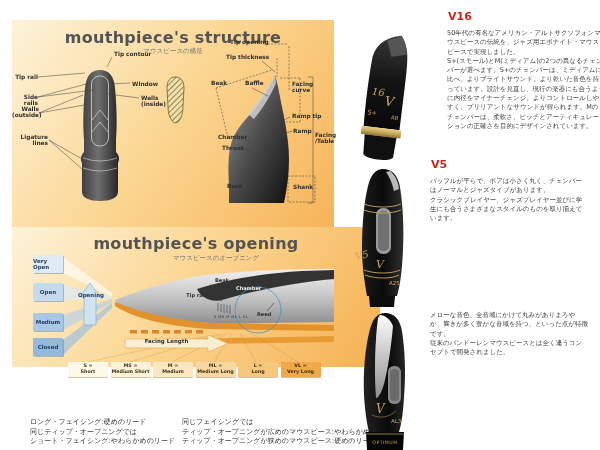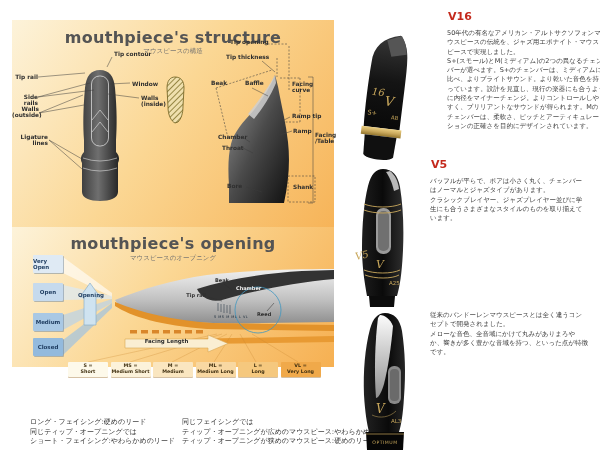--- a/index.html
+++ b/index.html
@@ -1,21 +1,21 @@
 <!DOCTYPE html>
 <html><head>
 <meta charset="utf-8">
 <style>
   html,body{margin:0;padding:0;background:#fff;}
   .page{position:relative;width:600px;height:450px;background:#fff;overflow:hidden;
         font-family:"DejaVu Sans","Liberation Sans",sans-serif;}
   .panel{position:absolute;left:12px;width:322px;
          background:linear-gradient(125deg,#fdf3da 0%,#fbd794 45%,#f6b052 100%);}
   .panel.structure{top:20px;height:243px;}
-  .panel.opening{top:227px;height:140px;}
+  .panel.opening{top:227px;height:140px;padding-left:46px;}
   .ptitle{position:absolute;left:0;width:100%;text-align:center;margin:0;
           font-size:16px;font-weight:bold;color:#545454;letter-spacing:.3px;}
   .psub{position:absolute;left:0;width:100%;text-align:center;font-size:6.5px;color:#6f6f6f;}
   .diag{position:absolute;left:0;top:0;}
   .dlabel{position:absolute;font-size:5.8px;font-weight:bold;color:#2f2f2f;line-height:1.08;}
   .dlabel.r{text-align:right;}
   .dlabel.w{color:#f2f2f2;}
   .lvl{position:absolute;left:21px;width:30px;height:18px;border-radius:1px;
        font-size:5.5px;font-weight:bold;color:#1c3a5e;display:flex;align-items:center;
        justify-content:center;box-shadow:1px 1px 0 rgba(90,120,150,.45);}
@@ -157,21 +157,21 @@
         <rect x="140" y="103" width="7" height="3.5"></rect>
           <rect x="151" y="103" width="7" height="3.5"></rect>
         <rect x="162" y="103" width="7" height="3.5"></rect>
           <rect x="173" y="103" width="7" height="3.5"></rect>
         <rect x="184" y="103" width="7" height="3.5"></rect>
       </g>
 
       <polygon points="113,112 196,112 196,108 216,116.5 196,125 196,121 113,121" fill="#faeed2" stroke="#d9a855" stroke-width="0.6"></polygon>
     </svg>
     <h2 class="ptitle" style="top:7px;">mouthpiece's opening</h2>
-    <div class="psub" style="top:27px;">マウスピースのオープニング</div>
+    <div class="psub" style="top:27px;margin-left:20px;">マウスピースのオープニング</div>
 
     <div class="lvl" style="top:28px;background:#dfeaf4;">Very Open</div>
     <div class="lvl" style="top:56px;background:#c6daed;">Open</div>
     <div class="lvl" style="top:86px;background:#a9c8e4;">Medium</div>
     <div class="lvl" style="top:111px;background:#93badd;">Closed</div>
     <div class="dlabel" style="left:62px;top:66px;width:34px;text-align:center;font-size:5.5px;color:#1c3a5e;">Opening</div>
 
     <div class="dlabel" style="left:203px;top:51px;font-size:5px;">Beak</div>
     <div class="dlabel r" style="left:154px;top:66px;width:40px;font-size:5px;">Tip rail</div>
     <div class="dlabel w" style="left:224px;top:59px;font-size:5px;">Chamber</div>
@@ -299,17 +299,17 @@
     <p>S+(スモール)とM(ミディアム)の2つの異なるチェンバーが選べます。S+のチェンバーは、ミディアムに比べ、よりブライトサウンド。より乾いた音色を持っています。設計を見直し、現行の楽器にも合うように内径をマイナーチェンジ。よりコントロールしやすく、ブリリアントなサウンドが得られます。Mのチェンバーは、柔軟さ、ピッチとアーティキュレーションの正確さを目的にデザインされています。</p>
   </section>
 
   <section class="desc" style="top:158px;">
     <h3>V5</h3>
     <p>バッフルが平らで、ボアは小さく丸く、チェンバーはノーマルとジャズタイプがあります。</p>
     <p>クラシックプレイヤー、ジャズプレイヤー並びに学生にも合うさまざまなスタイルのものを取り揃えています。</p>
   </section>
 
   <section class="desc" style="top:311px;">
+    <p>メローな音色、全音域にかけて丸みがありまろやか、響きが多く豊かな音域を持つ、といった点が特徴です。</p>
     <p>従来のバンドーレンマウスピースとは全く違うコンセプトで開発されました。</p>
-    <p>メローな音色、全音域にかけて丸みがありまろやか、響きが多く豊かな音域を持つ、といった点が特徴です。</p>
   </section>
 
 </div>
 
 </body></html>

